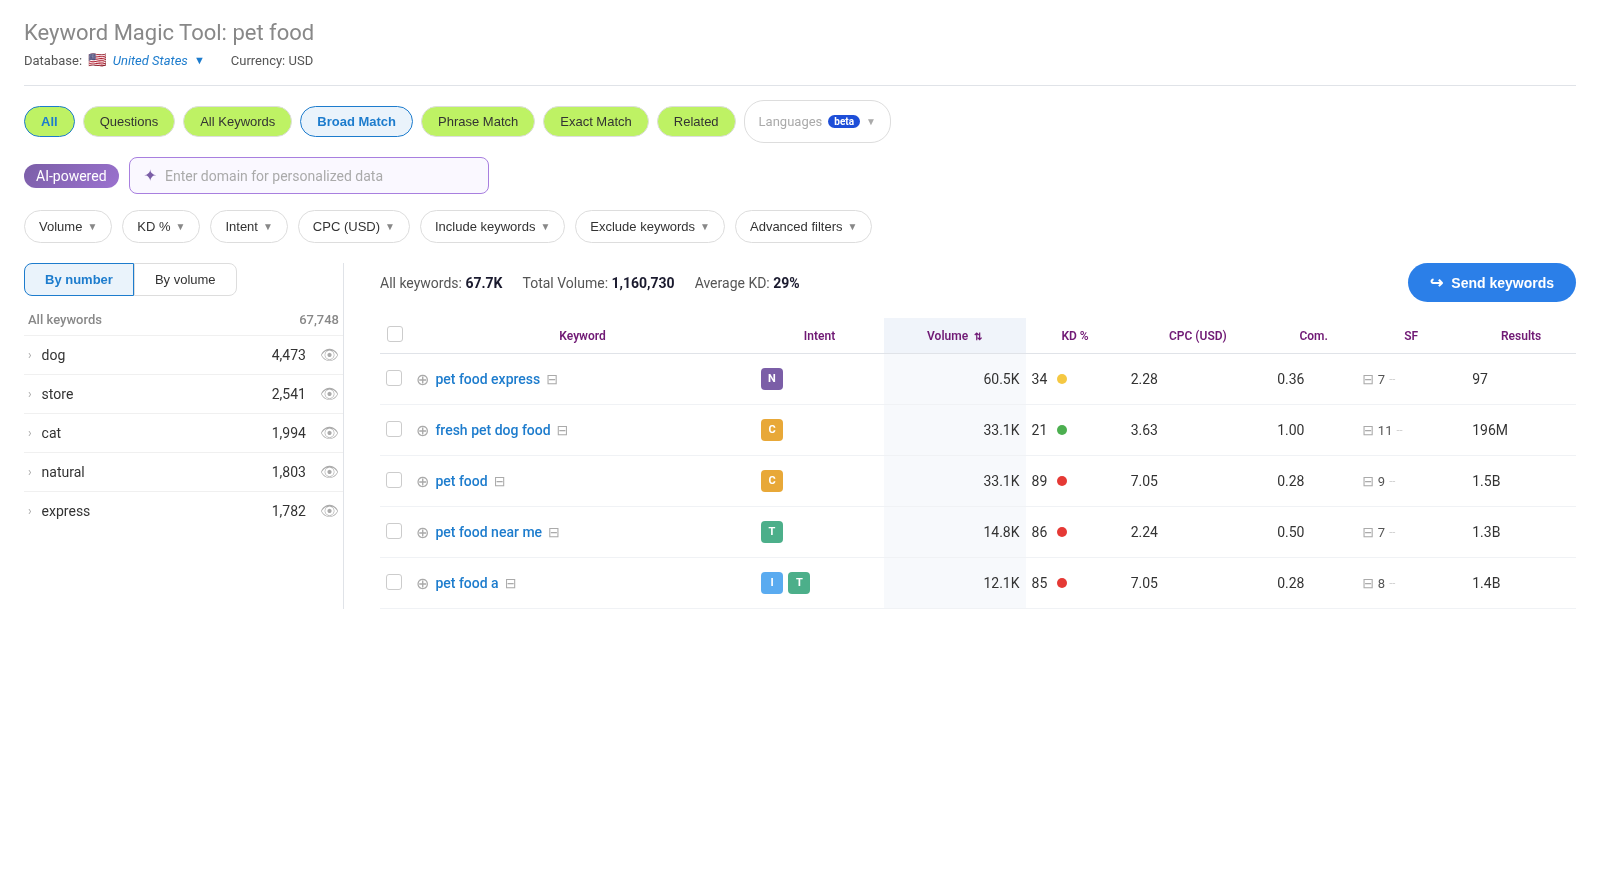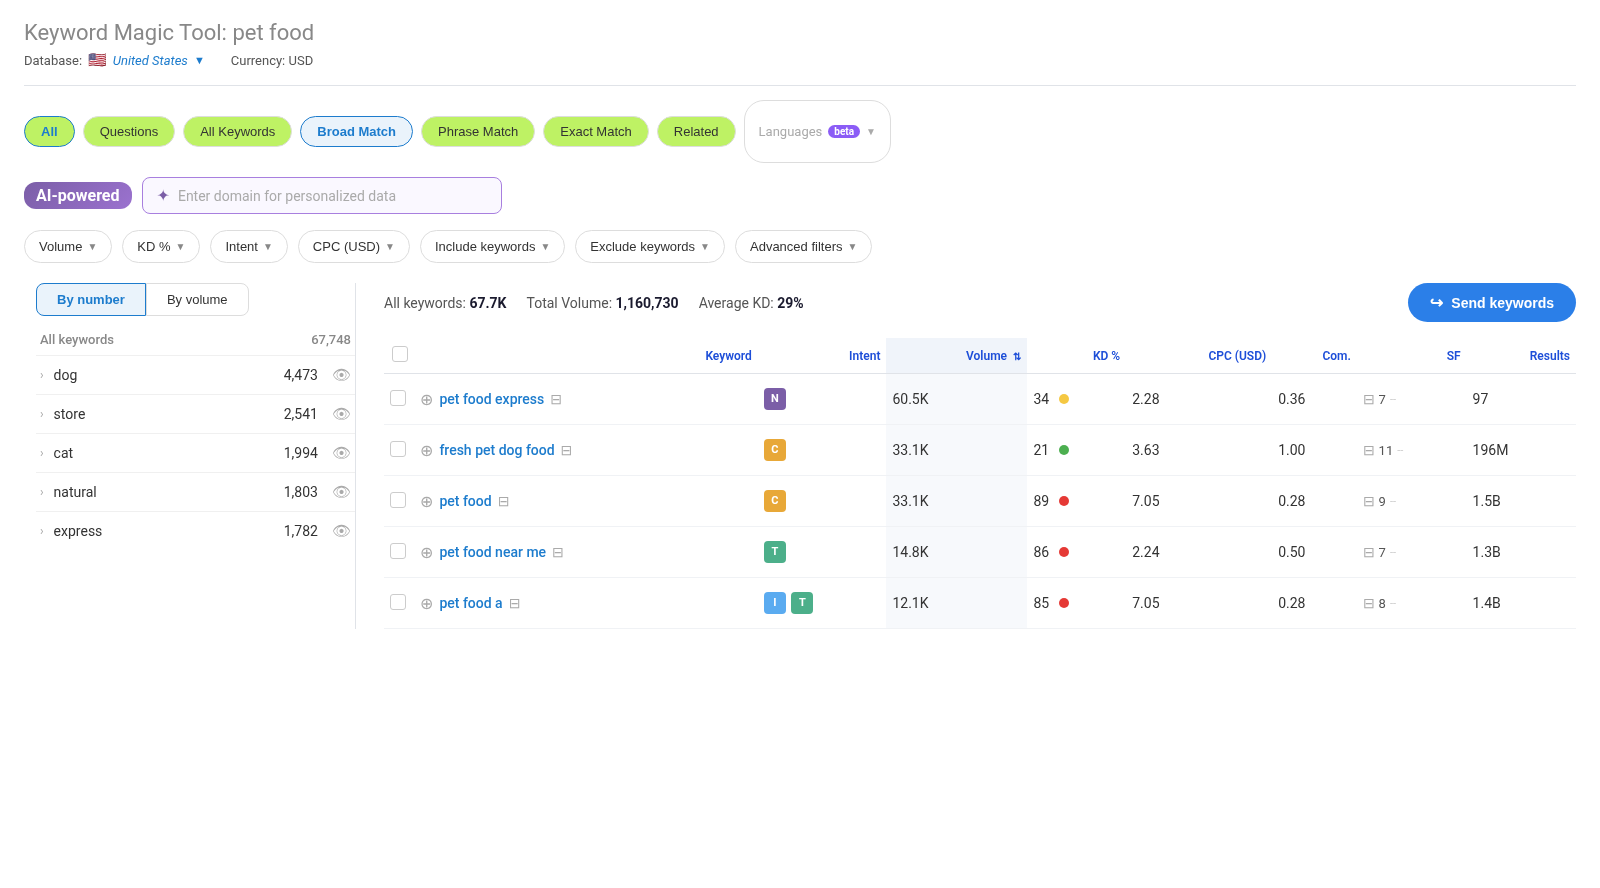--- a/index.html
+++ b/index.html
@@ -72,47 +72,47 @@
     .tab.selected {
       background: #eaf3fb;
       border-color: #1d7ccd;
       color: #1d7ccd;
       font-weight: 600;
     }
     .tab-languages {
       display: flex;
       align-items: center;
       gap: 6px;
-      padding: 23px 14px;
+      padding: 13px 14px;
       border: 1.5px solid #ddd;
       border-radius: 20px;
       background: #fff;
       cursor: pointer;
       font-size: 13px;
       color: #aaa;
     }
     .beta-badge {
-      background: #8b5cf6;
+      background: #1d4ed8;
       color: #fff;
       font-size: 10px;
       padding: 1px 6px;
       border-radius: 8px;
       font-weight: 700;
     }
     .ai-row {
       display: flex;
       align-items: center;
       gap: 10px;
       margin-bottom: 16px;
     }
     .ai-badge {
       background: linear-gradient(135deg, #7b5ea7, #9b72cf);
       color: #fff;
-      font-size: 16px;
-      font-weight: 700;
+      font-size: 14px;
+      font-weight: 400;
       padding: 4px 12px;
       border-radius: 12px;
       white-space: nowrap;
     }
     .ai-input-wrapper {
       border: 1.5px solid #a87fdf;
       border-radius: 8px;
       padding: 8px 14px;
       display: flex;
       align-items: center;
@@ -146,22 +146,21 @@
       cursor: pointer;
       font-size: 13px;
       color: #333;
     }
     .filter-btn .chevron {
       font-size: 10px;
       color: #888;
     }
     .main-content {
       display: flex;
-      gap: 8px;
-      margin-left: 12px;
+      gap: 16px;
     }
     .sidebar {
       width: 320px;
       min-width: 320px;
       border-right: 1px solid #e0e3e8;
       padding-right: 0;
     }
     .sidebar-tabs {
       display: flex;
       margin-bottom: 16px;
@@ -260,22 +259,22 @@
     .send-keywords-btn .arrow-icon {
       font-size: 16px;
     }
     table {
       width: 100%;
       border-collapse: collapse;
     }
     thead th {
       font-size: 12px;
       font-weight: 600;
-      color: #1d4ed8;
-      text-align: right;
+      color: #701a75;
+      text-align: center;
       padding: 8px 6px;
       border-bottom: 1px solid #e0e3e8;
       white-space: nowrap;
     }
     thead th.volume-col {
       background: #f0f4fa;
     }
     .sort-icon {
       font-size: 10px;
       margin-left: 3px;
@@ -284,20 +283,21 @@
       border-bottom: 1px solid #f0f2f5;
     }
     td {
       padding: 14px 6px;
       font-size: 14px;
       color: #333;
       vertical-align: middle;
     }
     td.volume-col {
       background: #f7f9fc;
+      text-align: right;
     }
     .checkbox-cell {
       width: 30px;
     }
     .cb {
       width: 16px;
       height: 16px;
       border: 1.5px solid #ccc;
       border-radius: 3px;
       display: inline-block;

